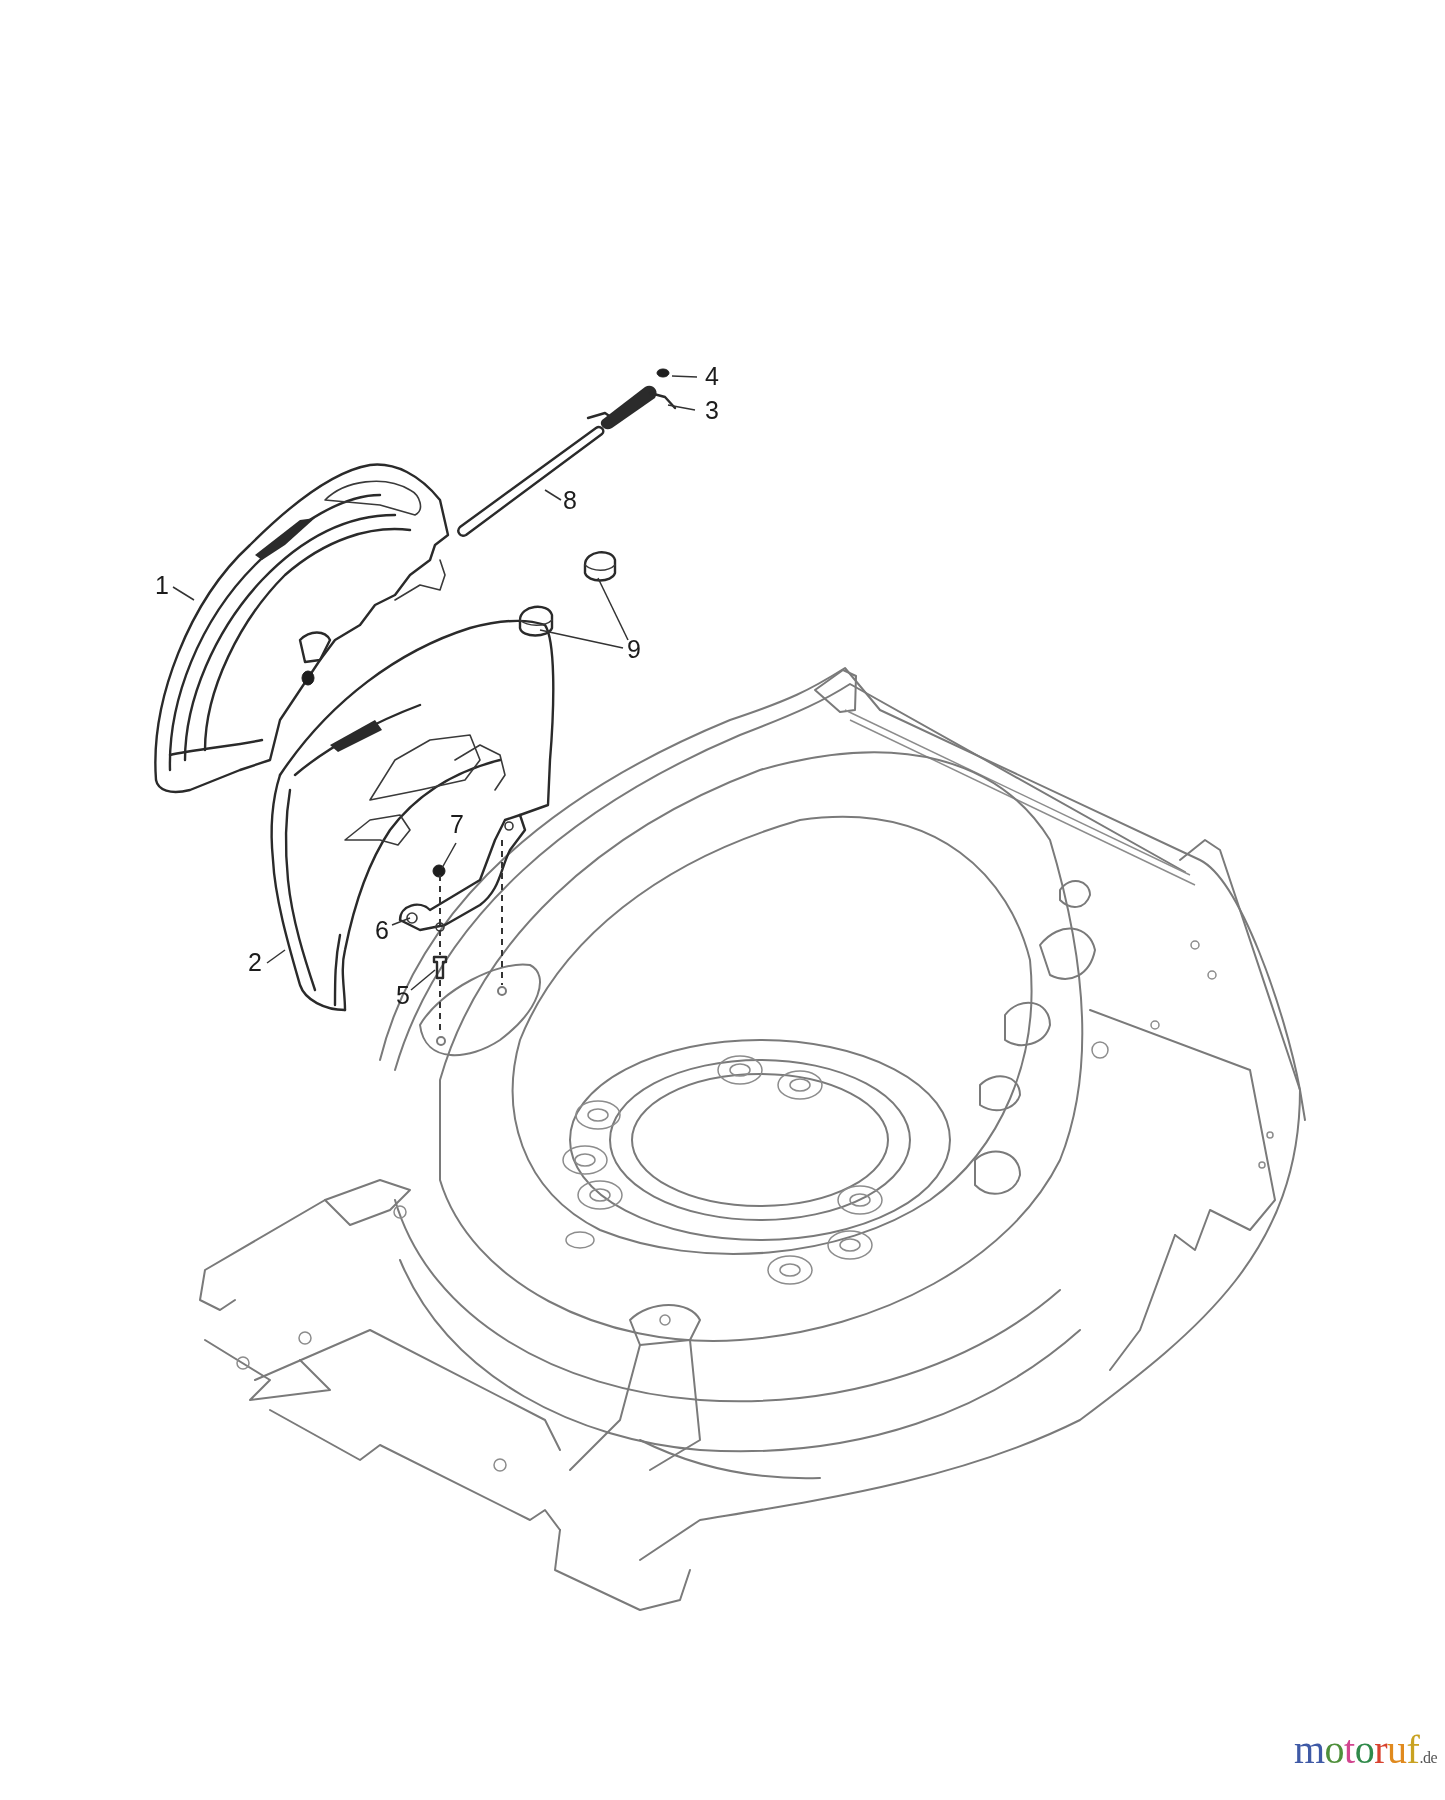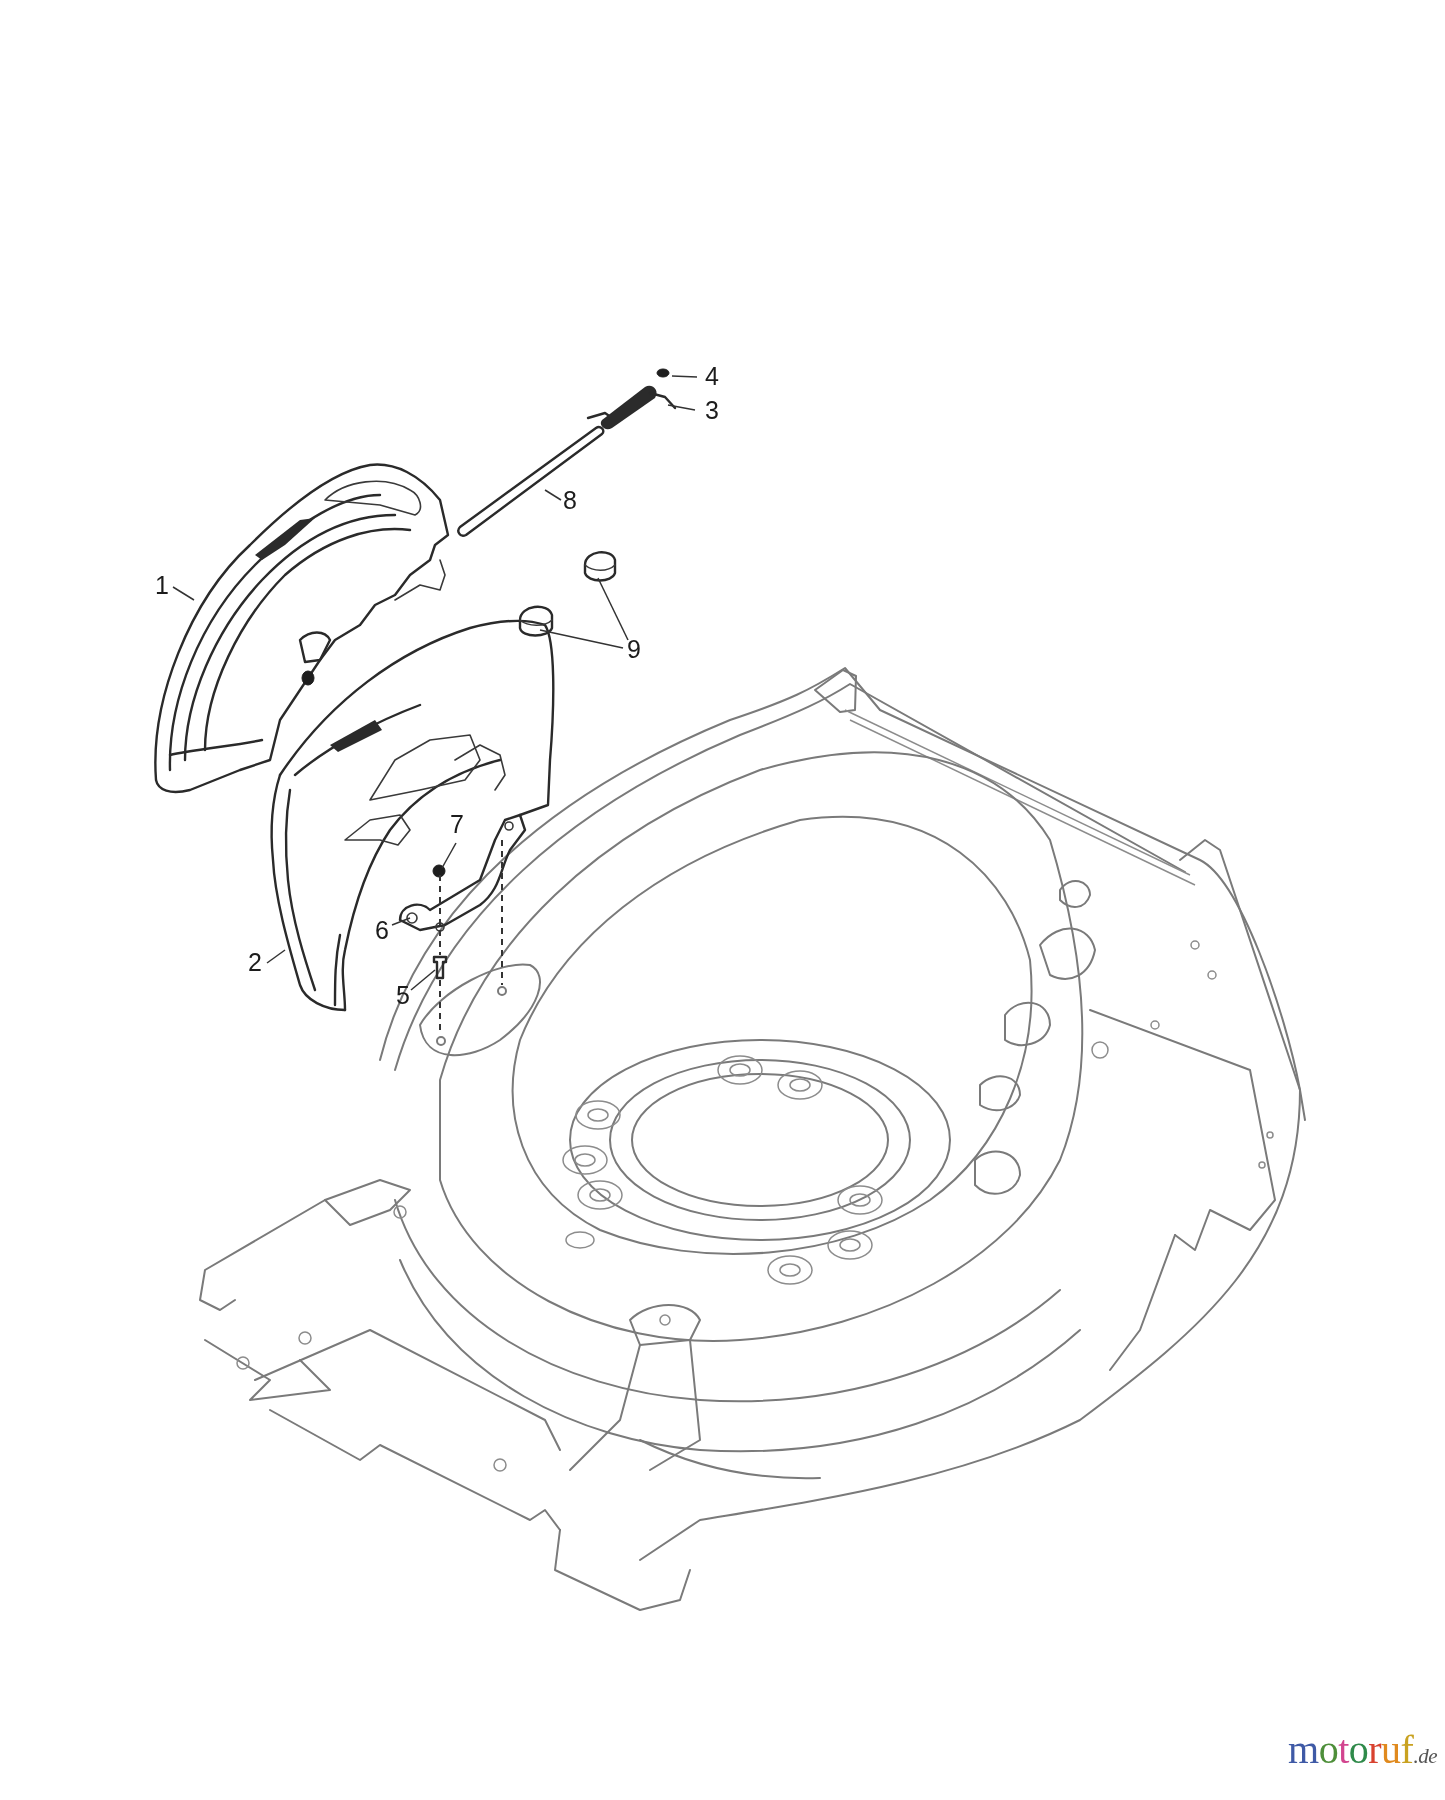--- a/index.html
+++ b/index.html
@@ -8,21 +8,21 @@
     .ln { fill: none; stroke: #2a2a2a; stroke-width: 2.4; stroke-linejoin: round; stroke-linecap: round; }
     .ln-thin { fill: none; stroke: #3a3a3a; stroke-width: 1.6; stroke-linejoin: round; stroke-linecap: round; }
     .deck { fill: none; stroke: #7a7a7a; stroke-width: 2; stroke-linejoin: round; stroke-linecap: round; }
     .deck-thin { fill: none; stroke: #8c8c8c; stroke-width: 1.5; }
     .fill-dark { fill: #1e1e1e; stroke: #1e1e1e; }
     .hatch { fill: #2b2b2b; }
     .leader { stroke: #333333; stroke-width: 1.5; fill: none; }
     .dash { stroke: #333333; stroke-width: 2; stroke-dasharray: 6 5; fill: none; }
     .callout { position: absolute; font-family: "Liberation Sans", sans-serif; font-size: 25px; color: #1c1c1c; line-height: 1; }
     .watermark { position: absolute; right: 8px; bottom: 30px; font-family: "Liberation Serif", serif; font-size: 40px; letter-spacing: -0.5px; line-height: 1; }
-    .watermark .tld { font-size: 21px; color: #555555; font-style: italic; }
+    .watermark .tld { font-size: 16px; color: #555555; }
   </style>
 </head>
 <body>
 
 <svg class="diagram" viewBox="0 0 1445 1800" xmlns="http://www.w3.org/2000/svg">
 
   <g>
 
     <path class="deck" d="M380 1060 C 420 900, 560 790, 730 720 C 790 700, 810 690, 845 668 L 880 710 L 1200 860 C 1240 880, 1285 1010, 1300 1090 C 1300 1250, 1200 1330, 1080 1420 C 960 1480, 820 1500, 700 1520 L 640 1560"></path>
     <path class="deck" d="M395 1070 C 440 915, 575 805, 740 735 C 800 712, 825 700, 850 684 L 1185 872"></path>

